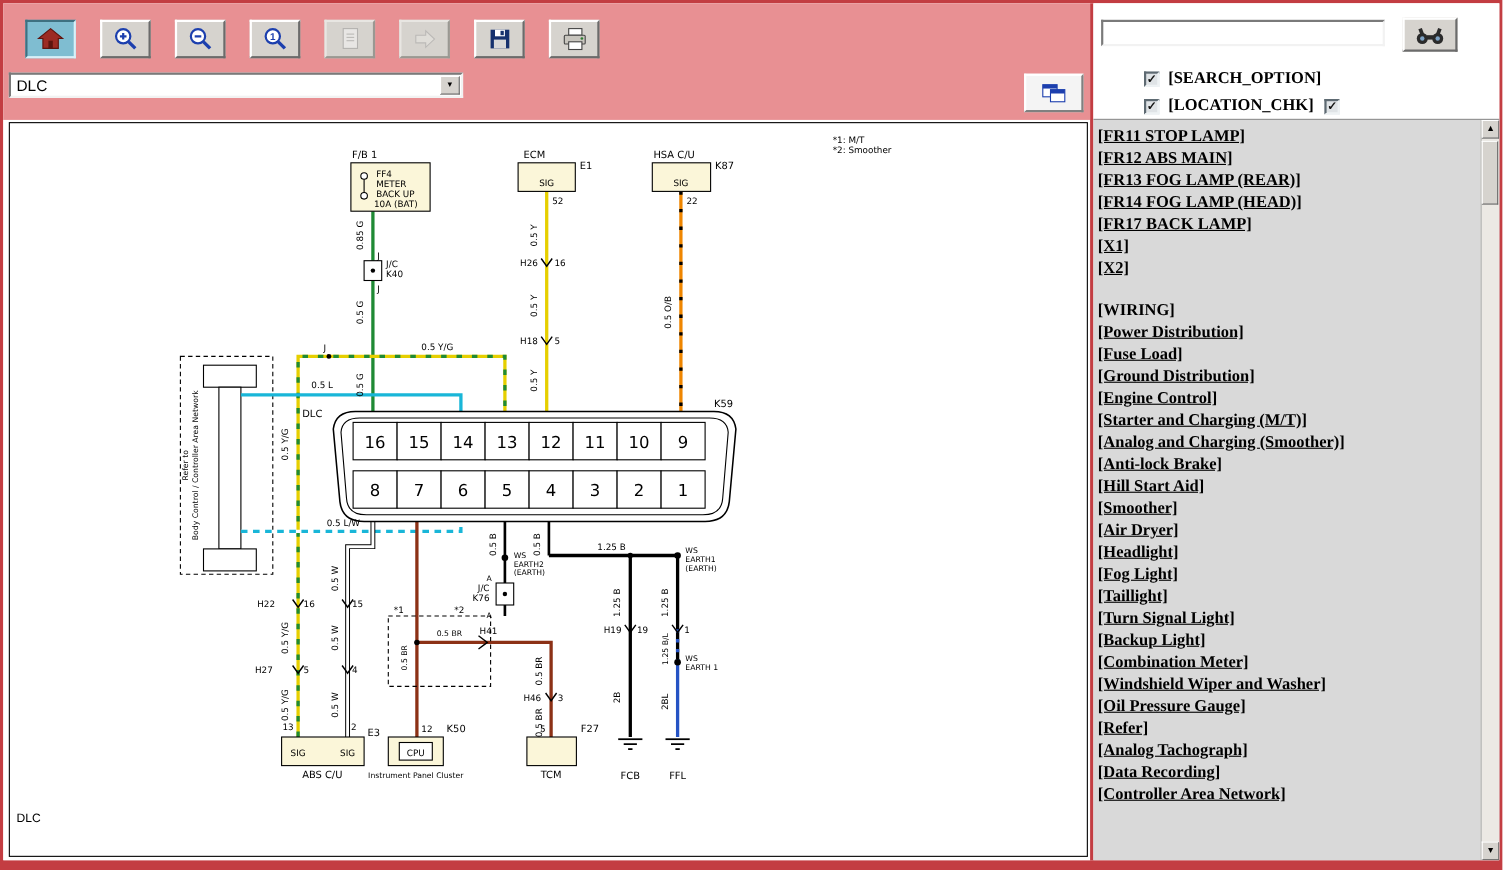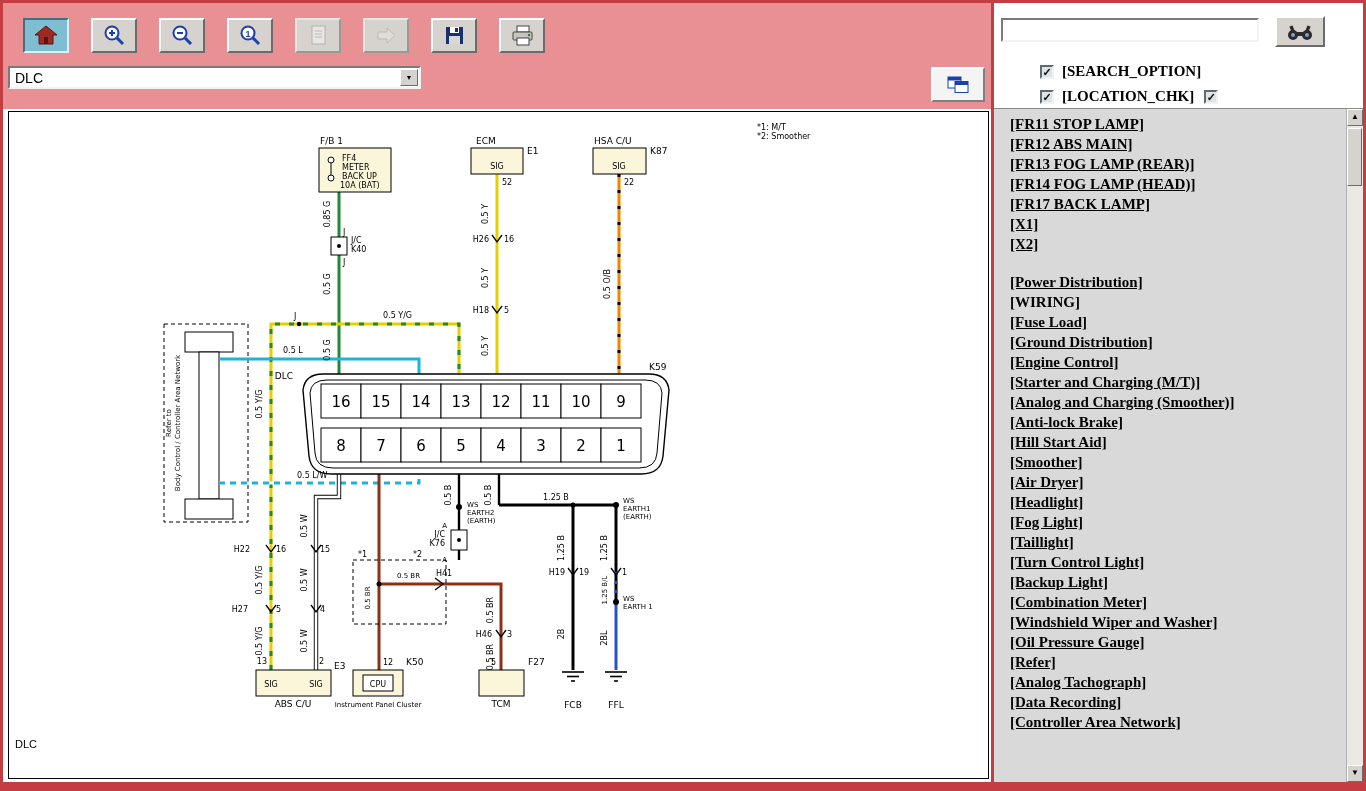--- a/index.html
+++ b/index.html
@@ -83,21 +83,21 @@
     width:14px; height:14px; flex:none;
     background:#dfe3e6; border:2px solid; border-color:#5e6a72 #eef2f4 #eef2f4 #5e6a72;
     font-size:11px; line-height:10px; font-weight:bold; color:#111;
     display:flex; align-items:center; justify-content:center; cursor:pointer;
   }
   .chk-label {
     font-family:"Liberation Serif", serif; font-weight:bold; font-size:15px;
     margin:0 10px 0 8px; white-space:nowrap;
   }
   .nav-area { flex:1; background:#d9d9d9; display:flex; overflow:hidden; }
-  .nav-list { flex:1; padding:5px 2px 0 16px; overflow:hidden; }
+  .nav-list { flex:1; padding:5px 2px 0 4px; overflow:hidden; }
   .nav-item {
     font-family:"Liberation Serif", serif; font-weight:bold; font-size:15px;
     line-height:20px; color:#000; text-decoration:underline; cursor:pointer; white-space:nowrap;
   }
   .nav-item.header { text-decoration:none; cursor:default; }
   .nav-item.spacer { height:18px; text-decoration:none; cursor:default; }
   .scrollbar { width:17px; background:#ece9e4; border-left:1px solid #b0b0b0; display:flex; flex-direction:column; flex:none; }
   .sb-btn {
     height:17px; background:#d6d3ce; border:1px solid; border-color:#ffffff #6b6b6b #6b6b6b #ffffff;
     font-size:8px; line-height:14px; text-align:center; color:#000; cursor:pointer; flex:none;
@@ -463,35 +463,35 @@
     <div class="nav-area">
       <div class="nav-list" id="nav-list">
           <div class="nav-item link">[FR11 STOP LAMP]</div>
           <div class="nav-item link">[FR12 ABS MAIN]</div>
           <div class="nav-item link">[FR13 FOG LAMP (REAR)]</div>
           <div class="nav-item link">[FR14 FOG LAMP (HEAD)]</div>
           <div class="nav-item link">[FR17 BACK LAMP]</div>
           <div class="nav-item link">[X1]</div>
           <div class="nav-item link">[X2]</div>
           <div class="nav-item spacer"></div>
+          <div class="nav-item header">[WIRING]</div>
           <div class="nav-item link">[Power Distribution]</div>
-          <div class="nav-item header">[WIRING]</div>
           <div class="nav-item link">[Fuse Load]</div>
           <div class="nav-item link">[Ground Distribution]</div>
           <div class="nav-item link">[Engine Control]</div>
           <div class="nav-item link">[Starter and Charging (M/T)]</div>
           <div class="nav-item link">[Analog and Charging (Smoother)]</div>
           <div class="nav-item link">[Anti-lock Brake]</div>
           <div class="nav-item link">[Hill Start Aid]</div>
           <div class="nav-item link">[Smoother]</div>
           <div class="nav-item link">[Air Dryer]</div>
           <div class="nav-item link">[Headlight]</div>
           <div class="nav-item link">[Fog Light]</div>
           <div class="nav-item link">[Taillight]</div>
-          <div class="nav-item link">[Turn Control Light]</div>
+          <div class="nav-item link">[Turn Signal Light]</div>
           <div class="nav-item link">[Backup Light]</div>
           <div class="nav-item link">[Combination Meter]</div>
           <div class="nav-item link">[Windshield Wiper and Washer]</div>
           <div class="nav-item link">[Oil Pressure Gauge]</div>
           <div class="nav-item link">[Refer]</div>
           <div class="nav-item link">[Analog Tachograph]</div>
           <div class="nav-item link">[Data Recording]</div>
           <div class="nav-item link">[Controller Area Network]</div>
         </div>
       <div class="scrollbar">

